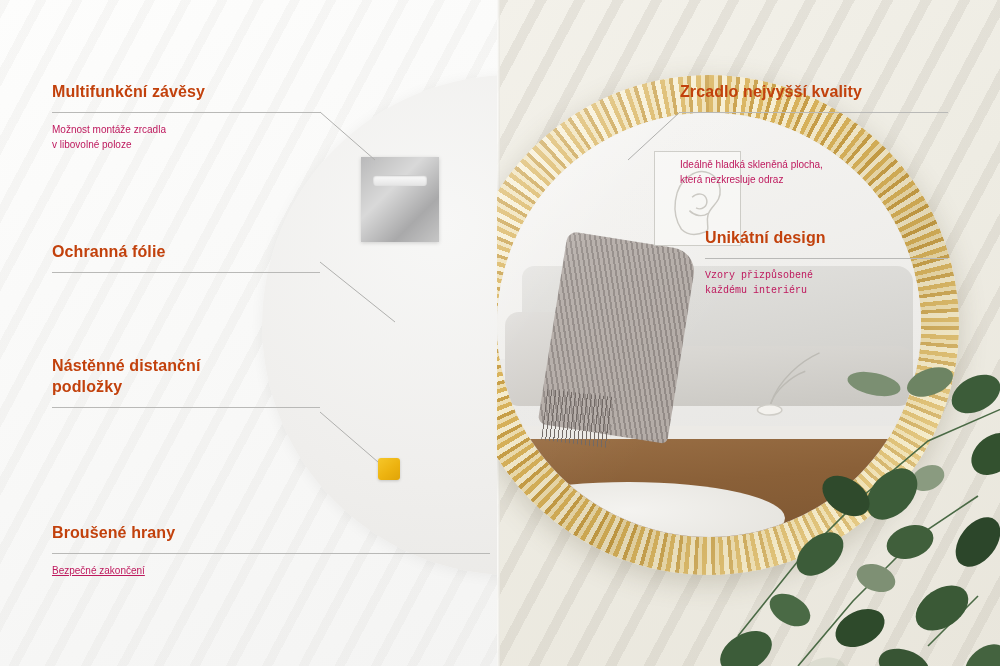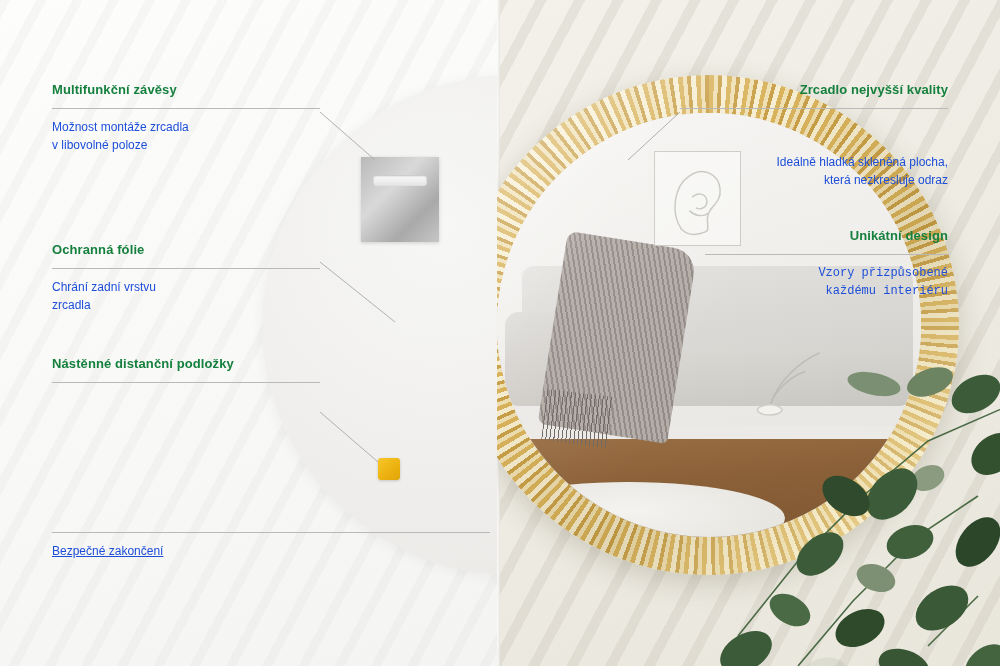--- a/index.html
+++ b/index.html
@@ -76,24 +76,24 @@
   .glass-gloss{position:absolute;inset:0;
       background:linear-gradient(128deg,rgba(255,255,255,.55) 0%,rgba(255,255,255,.06) 26%,
                  rgba(255,255,255,0) 55%);}
 
   
   .leaves{position:absolute;right:-8px;bottom:-10px;width:330px;height:330px;}
   .leaves svg{width:100%;height:100%;}
 
   
   .cb{position:absolute;}
-  .cb .ttl{font-size:13px;font-weight:bold;color:#15803d;letter-spacing:.1px;line-height:1.3;}
+  .cb .ttl{font-size:16px;font-weight:bold;color:#c2410c;letter-spacing:.1px;line-height:1.3;}
   .cb .rule{height:1px;background:#b9b9b7;margin:9px 0 9px 0;}
-  .cb .desc{font-size:12px;color:#1d4ed8;line-height:1.52;font-weight:300;}
-  .cb.right{text-align:right;}
+  .cb .desc{font-size:10px;color:#be185d;line-height:1.52;font-weight:300;}
+  .cb.right{}
 
   
   .lines{position:absolute;left:0;top:0;width:1000px;height:666px;pointer-events:none;}
   .lines svg{width:100%;height:100%;}
 
   
   .hanger{position:absolute;left:361px;top:157px;width:78px;height:85px;
       background:linear-gradient(135deg,#b9b9ba 0%,#d9d9d9 38%,#a9a9aa 72%,#c6c6c6 100%);
       box-shadow:0 1px 4px rgba(0,0,0,.16);}
   .hanger-slot{position:absolute;left:12px;top:18px;width:54px;height:11px;border-radius:3px;
@@ -204,30 +204,29 @@
   <div class="cb" style="left:52px;top:82px;width:268px;">
     <div class="ttl">Multifunkční závěsy</div>
     <div class="rule"></div>
     <div class="desc" style="white-space:pre-line;">Možnost montáže zrcadla
 v libovolné poloze</div>
   </div>
 
   <div class="cb" style="left:52px;top:242px;width:268px;">
     <div class="ttl">Ochranná fólie</div>
     <div class="rule"></div>
-    <div class="desc" style="white-space:pre-line;">Chrání zadní vrstvu
-zrcadla</div>
   </div>
 
   <div class="cb" style="left:52px;top:356px;width:268px;">
     <div class="ttl" style="max-width:210px;">Nástěnné distanční podložky</div>
     <div class="rule"></div>
   </div>
 
   <div class="cb" style="left:52px;top:523px;width:438px;">
+    <div class="ttl">Broušené hrany</div>
     <div class="rule"></div>
     <div class="desc" style="white-space:pre-line;text-decoration:underline;">Bezpečné zakončení</div>
   </div>
 
   <div class="cb right" style="left:680px;top:82px;width:268px;">
     <div class="ttl">Zrcadlo nejvyšší kvality</div>
     <div class="rule"></div>
     <div class="desc" style="white-space:pre-line;margin-top:44px;">Ideálně hladká skleněná plocha,
 která nezkresluje odraz</div>
   </div>

